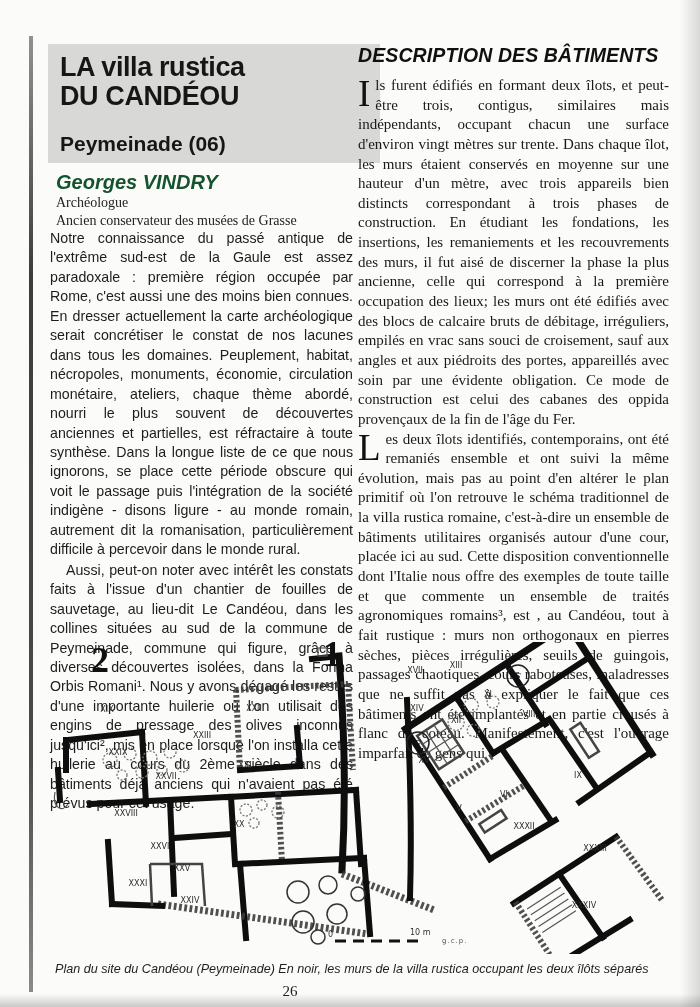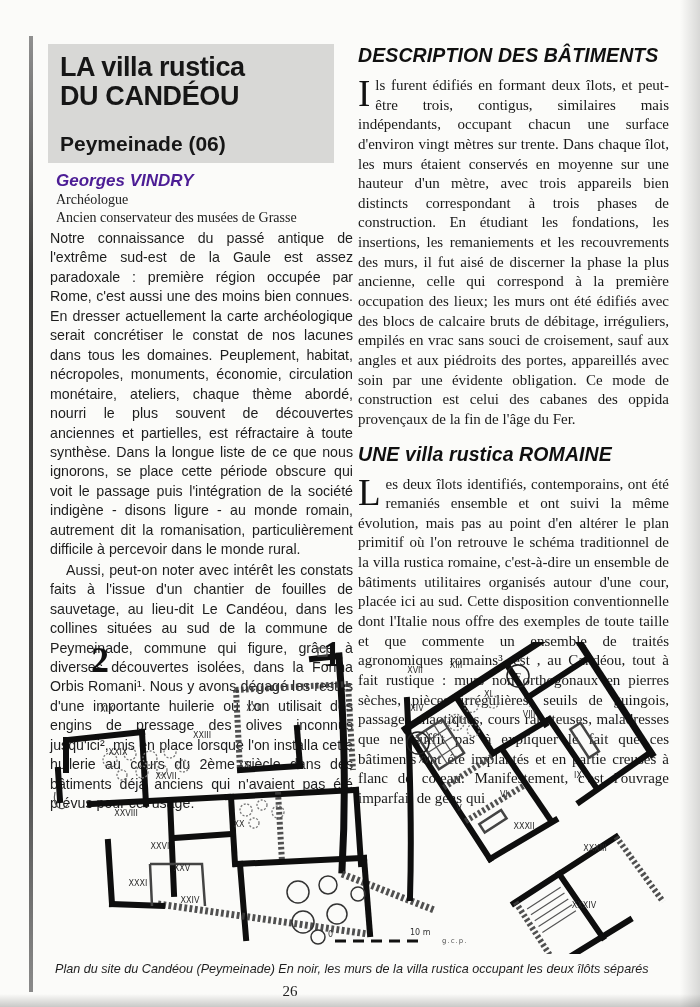--- a/index.html
+++ b/index.html
@@ -10,28 +10,28 @@
   }
   
   .gutter-line{position:absolute;left:29px;top:36px;width:4px;height:956px;
     background:linear-gradient(#909090,#3c3c3c 25%,#4a4a4a 75%,#8a8a8a);}
   .edge-right{position:absolute;right:0;top:0;width:20px;height:100%;
     background:linear-gradient(to right,rgba(0,0,0,0),rgba(0,0,0,0.14));}
   .edge-bottom{position:absolute;left:0;bottom:0;width:100%;height:13px;
     background:linear-gradient(to bottom,rgba(0,0,0,0),rgba(0,0,0,0.2));}
 
   
-  .title-panel{position:absolute;left:48px;top:44px;width:286px;height:119px;
+  .title-panel{position:absolute;left:48px;top:44px;width:332px;height:119px;
     background:#d8d8d6;box-sizing:border-box;padding:9px 6px 8px 12px;}
   .title-line{font-weight:bold;font-size:27px;line-height:1.06;color:#161616;letter-spacing:-0.4px;}
   .title-sub{font-weight:bold;font-size:21px;color:#161616;margin-top:22px;}
 
   
   .author{position:absolute;left:56px;top:171px;width:290px;}
-  .author-name{font-weight:bold;font-style:italic;font-size:17px;color:#4c1d95;}
+  .author-name{font-weight:bold;font-style:italic;font-size:20px;color:#14532d;}
   .author-role,.author-affil{font-family:"Liberation Serif",serif;font-size:14px;line-height:1.3;color:#222;}
 
   
   .left-col{position:absolute;left:50px;top:229px;width:303px;
     font-size:14.2px;line-height:1.37;text-align:justify;color:#1d1d1d;}
   .left-col p{margin:0;}
   .left-col p + p{text-indent:16px;margin-top:1px;}
 
   
   .right-col{position:absolute;left:358px;top:44px;width:311px;}
@@ -89,21 +89,20 @@
 </div>
 
 <div class="left-col">
   <p>Notre connaissance du passé antique de l'extrême sud-est de la Gaule est assez paradoxale : première région occupée par Rome, c'est aussi une des moins bien connues. En dresser actuellement la carte archéologique serait concrétiser le constat de nos lacunes dans tous les domaines. Peuplement, habitat, nécropoles, monuments, économie, circulation monétaire, ateliers, chaque thème abordé, nourri le plus souvent de découvertes anciennes et partielles, est réfractaire à toute synthèse. Dans la longue liste de ce que nous ignorons, se place cette période obscure qui voit le passage puis l'intégration de la société indigène - disons ligure - au monde romain, autrement dit la romanisation, particulièrement difficile à percevoir dans le monde rural.</p>
   <p>Aussi, peut-on noter avec intérêt les constats faits à l'issue d'un chantier de fouilles de sauvetage, au lieu-dit Le Candéou, dans les collines situées au sud de la commune de Peymeinade, commune qui figure, grâce à diverses découvertes isolées, dans la Forma Orbis Romani¹. Nous y avons dégagé les restes d'une importante huilerie où l'on utilisait des engins de pressage des olives inconnus jusqu'ici², mis en place lorsque l'on installa cette huilerie au cours du 2ème siècle dans des bâtiments déjà anciens qui n'avaient pas été prévus pour cet usage.</p>
 </div>
 
 <div class="right-col">
   <h2 class="rc-heading">DESCRIPTION DES BÂTIMENTS</h2>
   <p class="rc-para"><span class="dropcap">I</span><span>ls furent édifiés en formant deux îlots, et peut-être trois, contigus, similaires mais indépendants, occupant chacun une surface d'environ vingt mètres sur trente. Dans chaque îlot, les murs étaient conservés en moyenne sur une hauteur d'un mètre, avec trois appareils bien distincts correspondant à trois phases de construction. En étudiant les fondations, les insertions, les remaniements et les recouvrements des murs, il fut aisé de discerner la phase la plus ancienne, celle qui correspond à la première occupation des lieux; les murs ont été édifiés avec des blocs de calcaire bruts de débitage, irréguliers, empilés en vrac sans souci de croisement, sauf aux angles et aux piédroits des portes, appareillés avec soin par une évidente obligation. Ce mode de construction est celui des cabanes des oppida provençaux de la fin de l'âge du Fer.</span></p>
-  <h2 class="rc-heading second">UNE villa rustica ROMAINE</h2>
   <p class="rc-para"><span class="dropcap">L</span><span>es deux îlots identifiés, contemporains, ont été remaniés ensemble et ont suivi la même évolution, mais pas au point d'en altérer le plan primitif où l'on retrouve le schéma traditionnel de la villa rustica romaine, c'est-à-dire un ensemble de bâtiments utilitaires organisés autour d'une cour, placée ici au sud. Cette disposition conventionnelle dont l'Italie nous offre des exemples de toute taille et que commente un ensemble de traités agronomiques romains³, est , au Candéou, tout à fait rustique : murs non orthogonaux en pierres sèches, pièces irrégulières, seuils de guingois, passages chaotiques, cours raboteuses, maladresses que ne suffit pas à expliquer le fait que ces bâtiments ont été implantés et en partie creusés à flanc de coteau. Manifestement, c'est l'ouvrage imparfait de gens qui</span></p>
 </div>
 
 <div class="figure">
   <svg width="618" height="312" viewBox="0 0 618 312">
 
     <path class="wall7" d="M289,14 C293,70 297,140 292,228"></path>
     <path class="wall" d="M262,17 L289,14"></path>
     <rect class="hair" x="268" y="6" width="9" height="8"></rect>
     <path class="stip7" d="M292,232 L384,268"></path>

